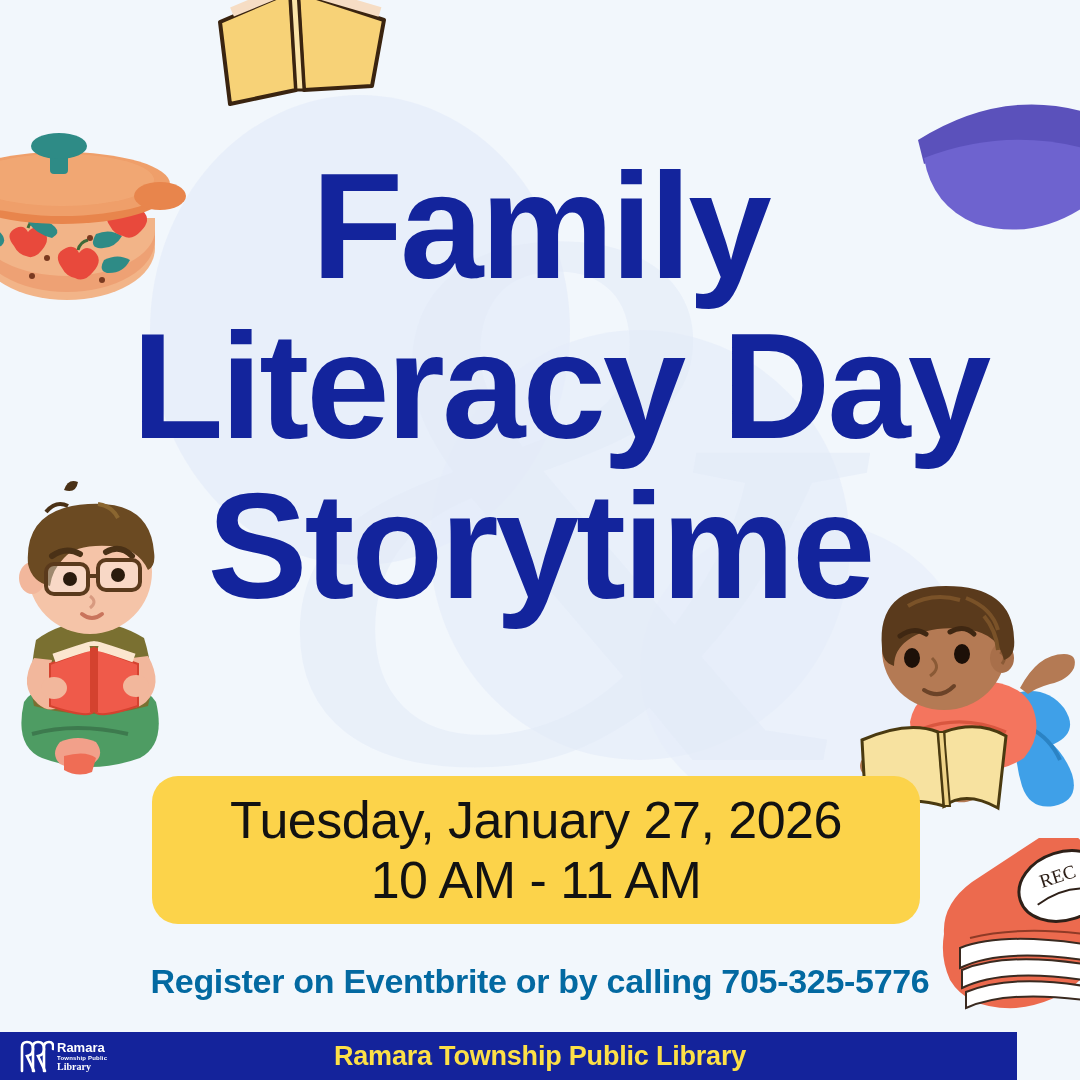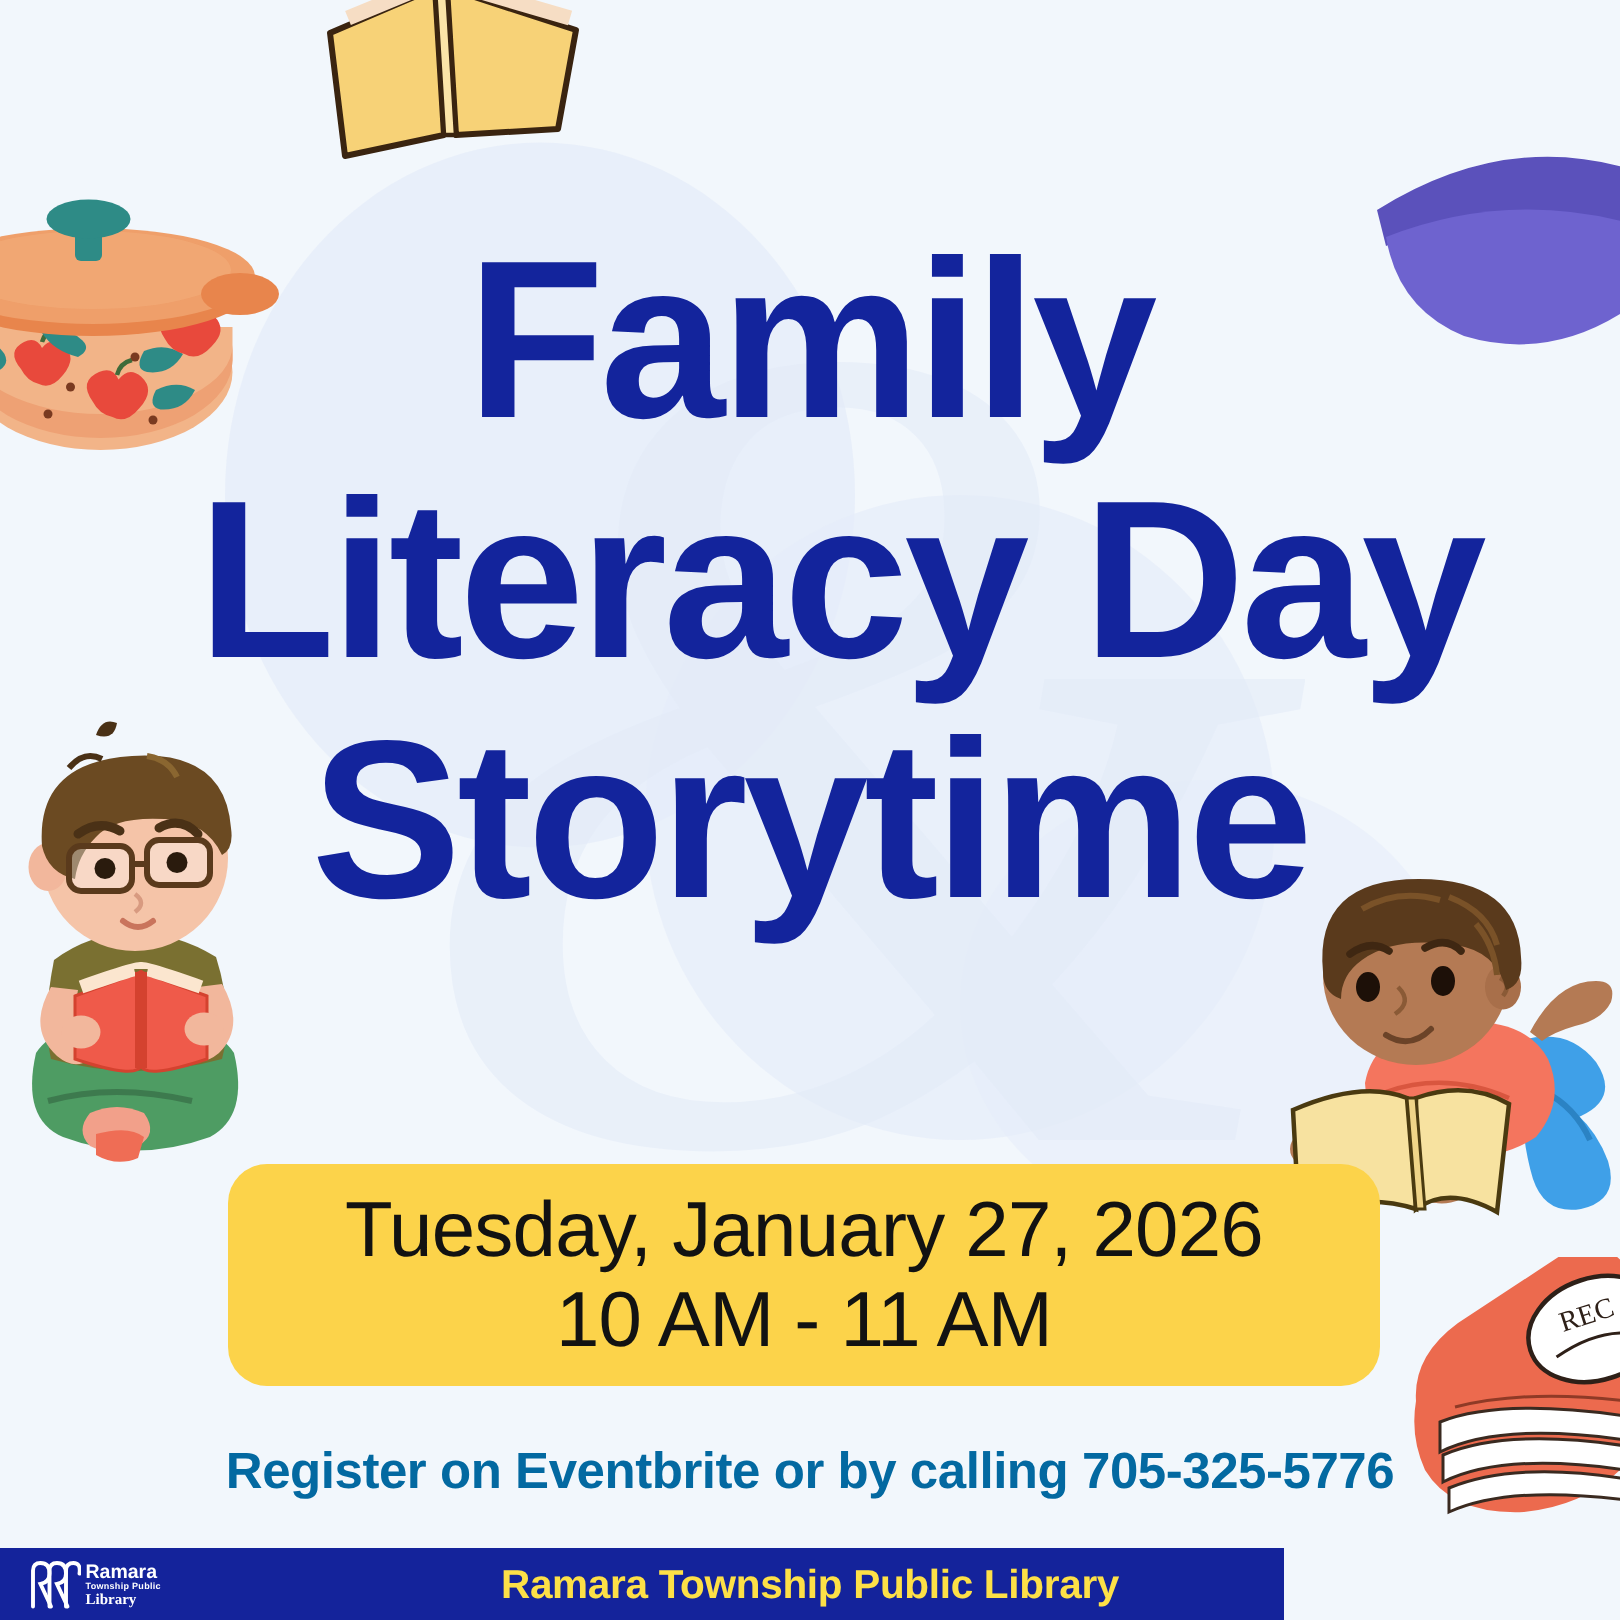--- a/index.html
+++ b/index.html
@@ -97,21 +97,21 @@
     letter-spacing: -0.3px;
     z-index: 6;
     white-space: nowrap;
   }
 
   
   #footer-bar {
     position: absolute;
     left: 0;
     top: 1032px;
-    width: 856px;
+    width: 1017px;
     height: 48px;
     background: #14239b;
     z-index: 10;
     display: flex;
     align-items: center;
   }
   #footer-title {
     position: absolute;
     left: 0;
     width: 1080px;

